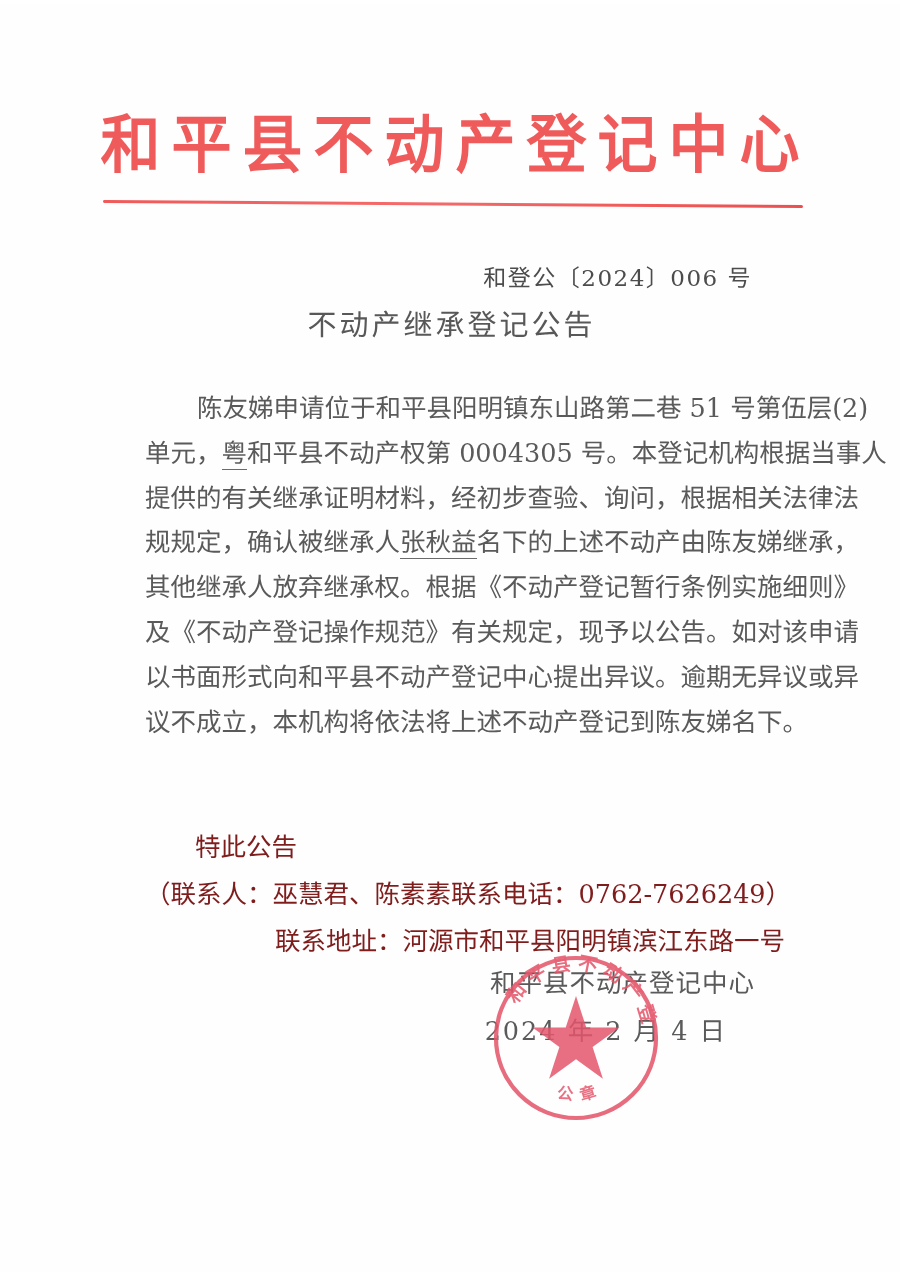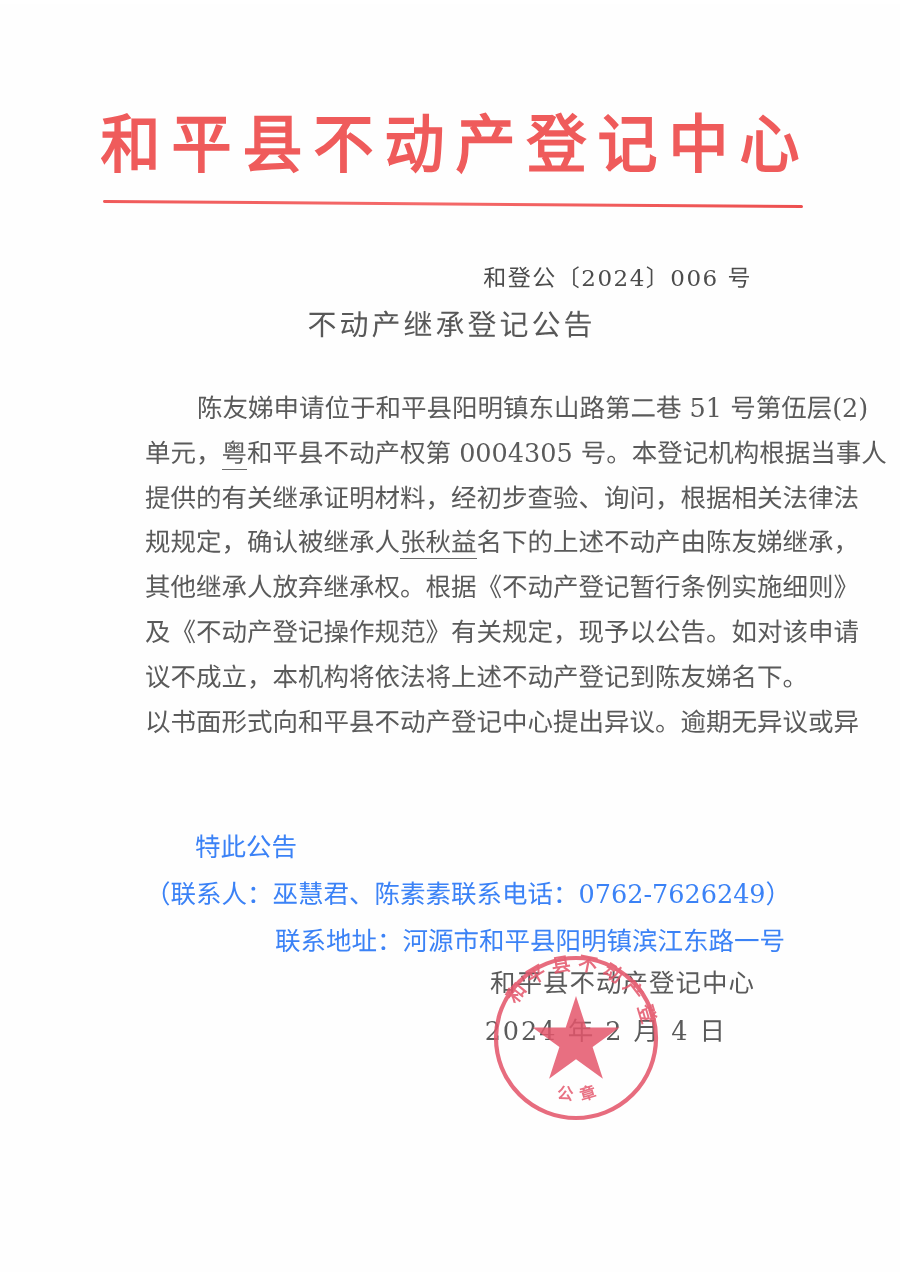--- a/index.html
+++ b/index.html
@@ -107,21 +107,21 @@
 
   
   .closing-block {
     position: absolute;
     left: 145px;
     top: 820px;
     width: 640px;
   }
   .closing-line {
     font-size: 25.5px;
-    color: #3b82f6;
+    color: #7f1d1d;
     line-height: 47px;
     white-space: nowrap;
     font-family: "DejaVu Serif", "Liberation Serif", serif;
   }
   .closing-line.indent {
     padding-left: 50px;
   }
   .closing-line.indent-small {
     padding-left: 18px;
     text-align: right;
@@ -188,24 +188,24 @@
     <div class="body-line">
       <span>规规定，确认被继承人</span><span class="u-line">张秋益</span><span>名下的上述不动产由陈友娣继承，</span>
     </div>
     <div class="body-line">
       <span>其他继承人放弃继承权。根据《不动产登记暂行条例实施细则》</span>
     </div>
     <div class="body-line">
       <span>及《不动产登记操作规范》有关规定，现予以公告。如对该申请</span>
     </div>
     <div class="body-line">
+      <span>以书面形式向和平县不动产登记中心提出异议。逾期无异议或异</span>
+    </div>
+    <div class="body-line">
       <span>议不成立，本机构将依法将上述不动产登记到陈友娣名下。</span>
-    </div>
-    <div class="body-line">
-      <span>以书面形式向和平县不动产登记中心提出异议。逾期无异议或异</span>
     </div>
   </div>
 
   <div class="closing-block">
     <div class="closing-line indent">特此公告</div>
     <div class="closing-line">（联系人：巫慧君、陈素素联系电话：0762-7626249）</div>
     <div class="closing-line indent-small">联系地址：河源市和平县阳明镇滨江东路一号</div>
   </div>
 
   <div class="sign-block">

